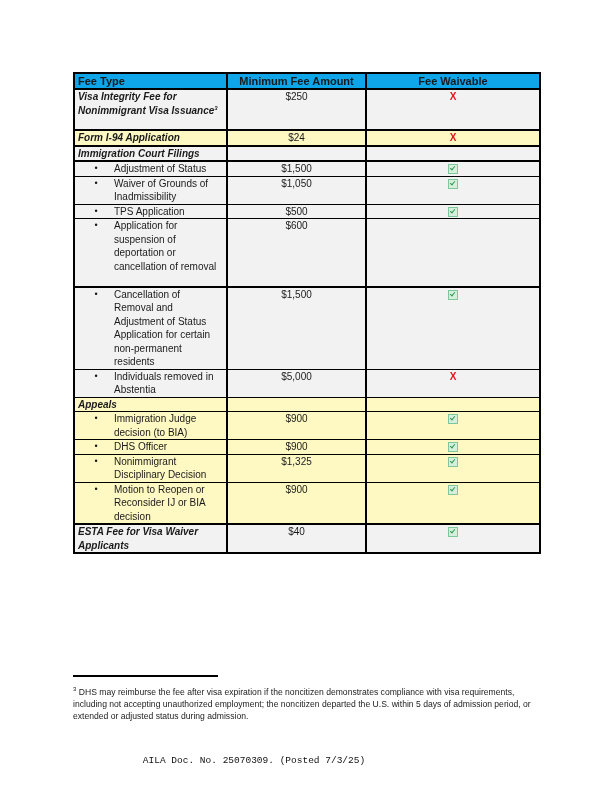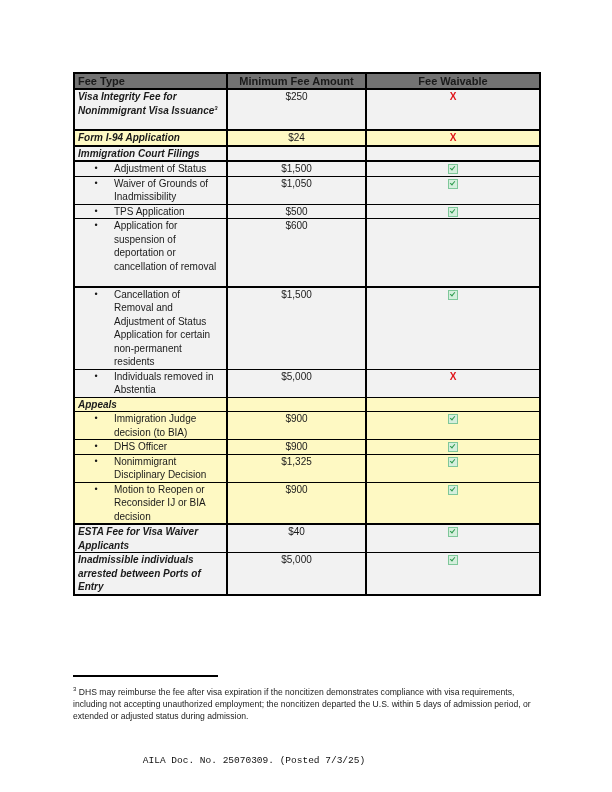--- a/index.html
+++ b/index.html
@@ -1,21 +1,21 @@
 <!DOCTYPE html>
 <html><head>
 <meta charset="utf-8">
 <style>
   html, body { margin: 0; padding: 0; background: #ffffff; }
   body { width: 612px; height: 792px; position: relative; overflow: hidden;
          font-family: "Liberation Sans", "DejaVu Sans", sans-serif; color: #1a1a1a; }
   .fee-table { position: absolute; left: 73px; top: 72px; width: 468px;
                border-collapse: collapse; font-size: 10px; line-height: 13.5px; }
   .fee-table td, .fee-table th { border: 1px solid #000; padding: 0 3px; vertical-align: top; }
-  .fee-table th { background: #737373; font-weight: bold; font-size: 11px; line-height: 13px; padding-top: 1px; padding-bottom: 0; }
+  .fee-table th { background: #0ea5e9; font-weight: bold; font-size: 11px; line-height: 13px; padding-top: 1px; padding-bottom: 0; }
   .fee-table th.c1 { text-align: left; }
   .c1 { width: 145px; }
   .c2 { width: 131px; text-align: center; }
   .c3 { text-align: center; }
   .fee-table th, .fee-table tr.thick-top td { border-top-width: 2px; }
   .fee-table { border: 2px solid #000; }
   .fee-table td.c1, .fee-table th.c1 { border-right-width: 2px; }
   .fee-table td.c2, .fee-table th.c2 { border-right-width: 2px; }
   tr.gray td { background: #f2f2f2; }
   tr.white td { background: #fef9c3; }
@@ -165,25 +165,20 @@
           </div>
         </td>
         <td class="c2">$900</td>
         <td class="c3"><span class="icon-check"></span></td>
       </tr>
       <tr class="gray thick-top">
         <td class="c1"><span class="main-label">ESTA Fee for Visa Waiver Applicants</span></td>
         <td class="c2">$40</td>
         <td class="c3"><span class="icon-check"></span></td>
       </tr>
-      <tr class="gray" style="height: 40px;">
-        <td class="c1"><span class="main-label">Inadmissible individuals arrested between Ports of Entry</span></td>
-        <td class="c2">$5,000</td>
-        <td class="c3"><span class="icon-check"></span></td>
-      </tr>
     </tbody>
 </table>
 
 <div class="footnote-rule"></div>
 <div class="footnote">
   <span class="fn-mark">3</span>
   <span>DHS may reimburse the fee after visa expiration if the noncitizen demonstrates compliance with visa requirements, including not accepting unauthorized employment; the noncitizen departed the U.S. within 5 days of admission period, or extended or adjusted status during admission.</span>
 </div>
 
 <div class="doc-footer">AILA Doc. No. 25070309. (Posted 7/3/25)</div>

